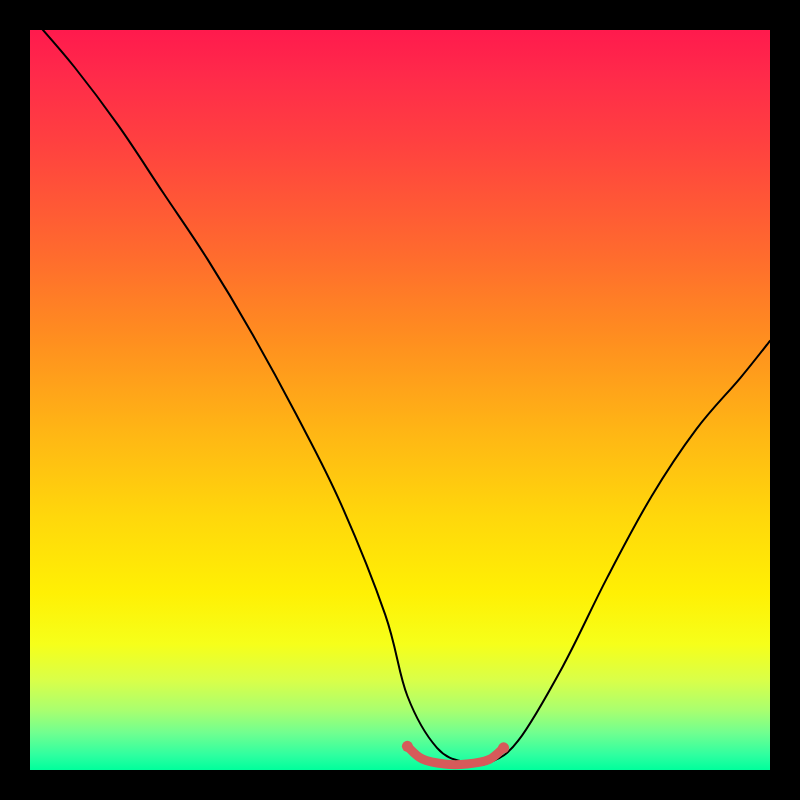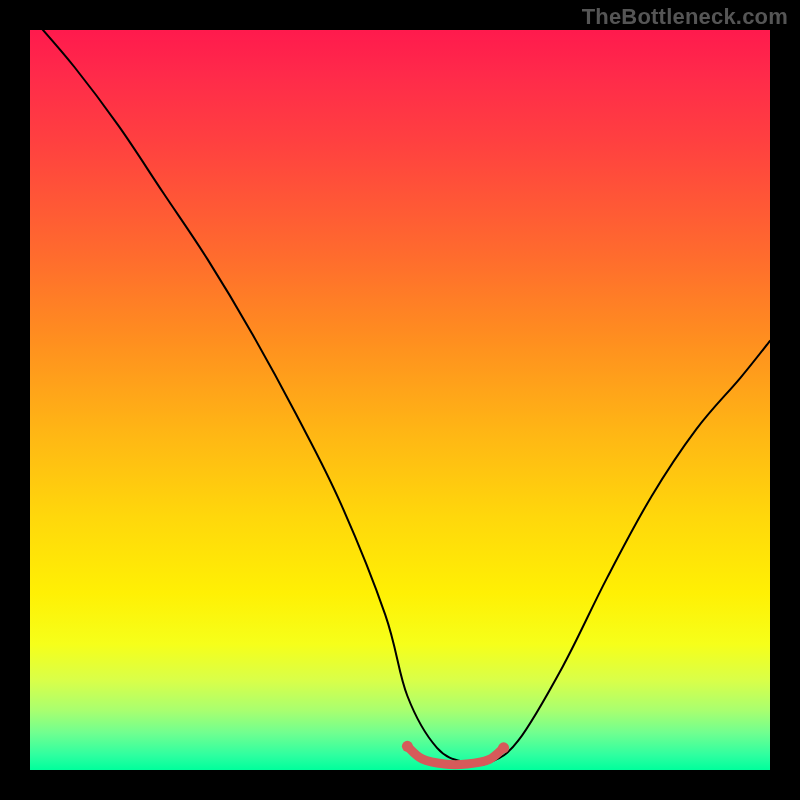--- a/index.html
+++ b/index.html
@@ -60,21 +60,20 @@
     position: absolute;
     inset: 0;
     width: 100%;
     height: 100%;
   }
 </style>
 </head>
 <body>
 
 <div class="frame">
-  <div class="watermark">TheBottleneck.com</div>
 
   <div class="plot-area">
     <div class="gradient"></div>
     <svg class="curve" viewBox="0 0 740 740" preserveAspectRatio="none">
       <path id="main-curve" fill="none" stroke="#000000" stroke-width="2" stroke-linecap="round" stroke-linejoin="round" d="M 0 -14.800000000000068 C 7.991999999999999 -5.476000000000056, 28.416 17.019999999999982, 44.4 37 C 60.384 56.98000000000002, 72.816 73.55600000000005, 88.8 96.20000000000005 C 104.78399999999999 118.84400000000004, 117.216 138.82399999999996, 133.2 162.79999999999995 C 149.184 186.77599999999995, 161.61599999999999 204.092, 177.6 229.40000000000003 C 193.584 254.70800000000006, 206.016 275.42800000000005, 222 303.40000000000003 C 237.984 331.372, 250.41599999999997 354.164, 266.4 384.8 C 282.38399999999996 415.43600000000004, 294.81600000000003 437.636, 310.8 473.6 C 326.784 509.564, 343.212 549.9680000000001, 355.2 584.6 C 367.188 619.232, 368.076 642.024, 377.40000000000003 666 C 386.72400000000005 689.976, 396.34400000000005 705.8119999999999, 407.00000000000006 717.8 C 417.65600000000006 729.788, 427.27599999999995 729.936, 436.59999999999997 732.6 C 445.924 735.264, 449.476 736.596, 458.8 732.6 C 468.124 728.604, 475.08000000000004 727.716, 488.40000000000003 710.4 C 501.72 693.084, 516.8159999999999 665.704, 532.8 636.4 C 548.784 607.096, 561.216 578.236, 577.2 547.6 C 593.1840000000001 516.964, 605.616 492.84, 621.6 466.2 C 637.5840000000001 439.56, 650.016 420.912, 666 399.59999999999997 C 681.984 378.28799999999995, 697.0799999999999 363.78399999999993, 710.4 347.79999999999995 C 723.72 331.816, 734.672 317.46, 740 310.8"></path>
       <path id="flat-zone" fill="none" stroke="#d65a5a" stroke-width="9" stroke-linecap="round" stroke-linejoin="round" d="M 377.40000000000003 716.32 C 380.064 718.5844000000001, 385.54 725.7031999999999, 392.20000000000005 728.9 C 398.86000000000007 732.0968, 406.4080000000001 733.1476, 414.40000000000003 734.08 C 422.392 735.0124000000001, 428.60799999999995 734.8792000000001, 436.59999999999997 734.08 C 444.592 733.2808, 452.14 732.5704, 458.8 729.64 C 465.46000000000004 726.7096, 470.93600000000004 719.9312, 473.6 717.8"></path>
       <circle id="flat-dot-left" r="5.5" fill="#d65a5a" cx="377.40000000000003" cy="716.32"></circle>
       <circle id="flat-dot-right" r="5.5" fill="#d65a5a" cx="473.6" cy="717.8"></circle>
     </svg>
   </div>

